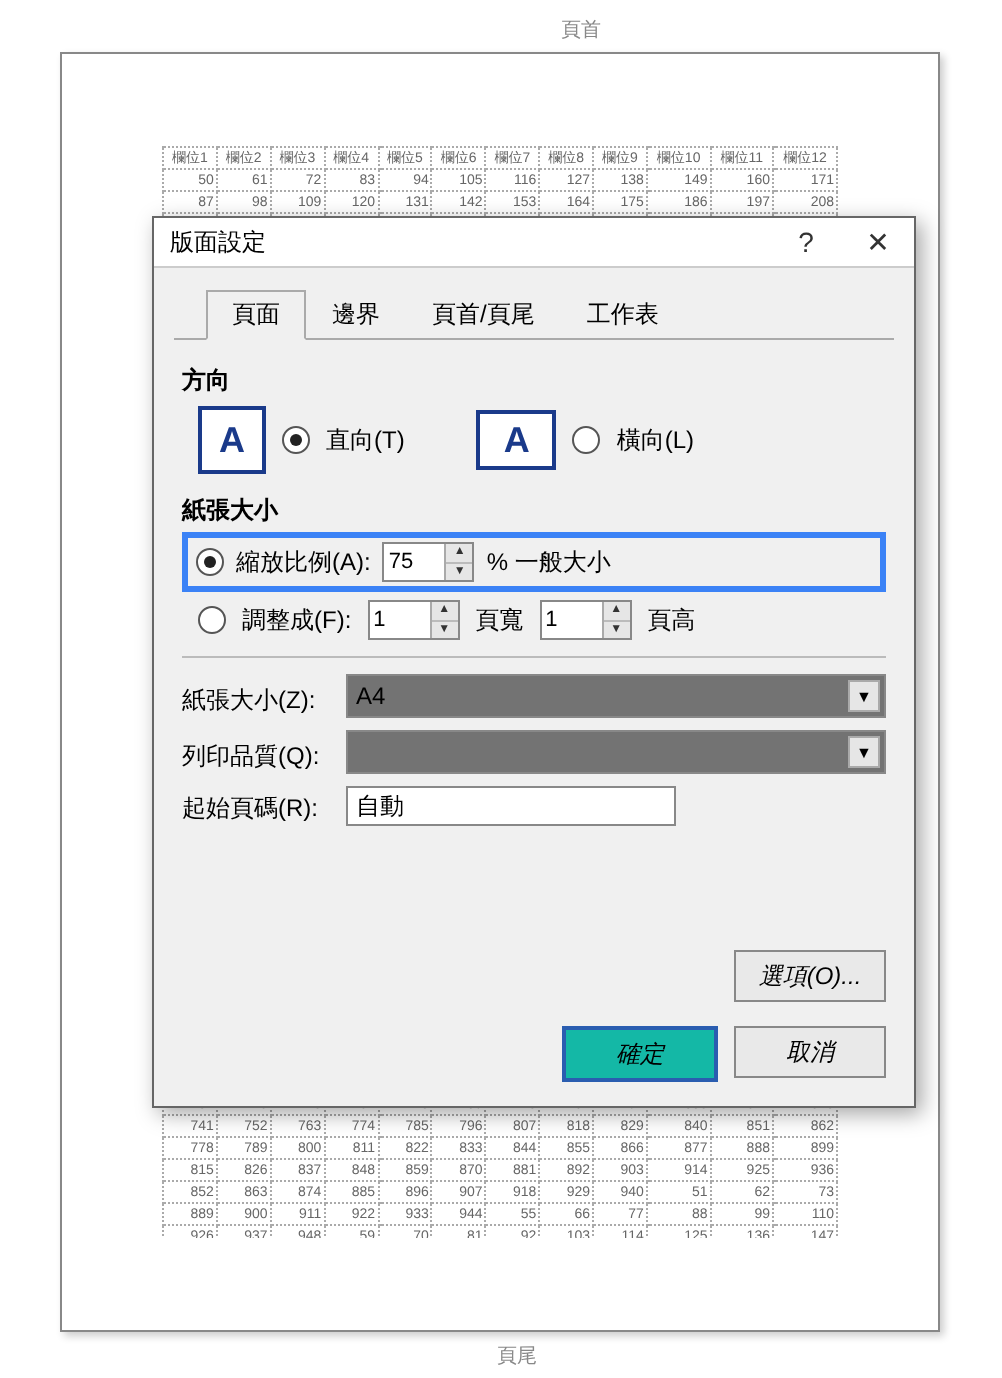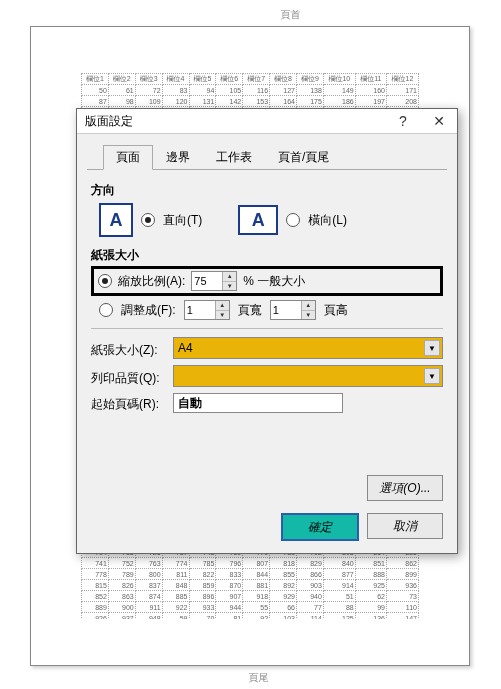--- a/index.html
+++ b/index.html
@@ -115,21 +115,21 @@
   }
   .page-icon.landscape { width:36px; height:26px; }
   .page-icon.landscape .glyph { transform: rotate(0deg); }
   .radio {
     width:12px;height:12px;border:1px solid #555;border-radius:50%;
     display:inline-flex;align-items:center;justify-content:center;background:#fff;
   }
   .radio.checked::after{content:"";width:6px;height:6px;background:#222;border-radius:50%;}
 
   .hl-box {
-    border: 3px solid #000000;
+    border: 3px solid #3b82f6;
     padding: 2px 4px;
     display:flex;align-items:center;gap:6px;
     margin: 2px 0;
     background:#f0f0f0;
   }
   .num-input {
     display:flex;align-items:center;
     border:1px solid #888;background:#fff;height:18px;
     width:44px;
   }
@@ -142,21 +142,21 @@
   }
   .num-input .spin div{
     flex:1;display:flex;align-items:center;justify-content:center;
     font-size:6px;line-height:1;color:#333;background:#e6e6e6;
   }
   .num-input .spin div:first-child{border-bottom:1px solid #bbb;}
 
   .field-row { display:flex; align-items:flex-end; gap:12px; margin:6px 0;}
   .field-row .lbl { width:70px; }
   .select {
-    flex:1; height:20px;border:1px solid #888;background:#eab308;
+    flex:1; height:20px;border:1px solid #888;background:#737373;
     display:flex;align-items:center;padding:0 4px;font-size:12px;
     position:relative;
   }
   .select .dd {
     position:absolute;right:2px;top:2px;bottom:2px;width:14px;
     background:#e6e6e6;border:1px solid #aaa;
     display:flex;align-items:center;justify-content:center;font-size:8px;
   }
 
   .btnbar {
@@ -895,22 +895,22 @@
 <div class="dialog">
   <div class="titlebar">
     <span class="title">版面設定</span>
     <div class="hbtn">?</div>
     <div class="hbtn">✕</div>
   </div>
 
   <div class="tabs">
     <div class="tab active">頁面</div>
     <div class="tab">邊界</div>
+    <div class="tab">頁首/頁尾</div>
     <div class="tab">工作表</div>
-    <div class="tab">頁首/頁尾</div>
   </div>
 
   <div class="body">
     <div class="section-label">方向</div>
     <div class="row" style="padding-left:8px;">
       <div class="page-icon">
           <span class="glyph">A</span>
         </div>
       <span class="radio checked"></span>
       <span>直向(T)</span>
@@ -969,21 +969,21 @@
     </div>
     <div class="field-row">
       <span class="lbl">列印品質(Q):</span>
       <div class="select">
         <span></span>
         <div class="dd">▼</div>
       </div>
     </div>
     <div class="field-row">
       <span class="lbl">起始頁碼(R):</span>
-      <input style="flex: 0 0 60px; height: 18px; border: 1px solid rgb(136, 136, 136); padding: 0px 4px; font-size: 12px; background: rgb(255, 255, 255); font-weight: bold;" value="自動">
+      <input style="flex: 0 0 60px; height: 18px; border: 1px solid rgb(136, 136, 136); padding: 0px 4px; font-size: 12px; background: rgb(255, 255, 255);" value="自動">
     </div>
   </div>
 
   <div class="btnbar top-opt">
     <div class="btn">選項(O)...</div>
   </div>
   <div class="btnbar">
     <div class="btn primary">確定</div>
     <div class="btn">取消</div>
   </div>

